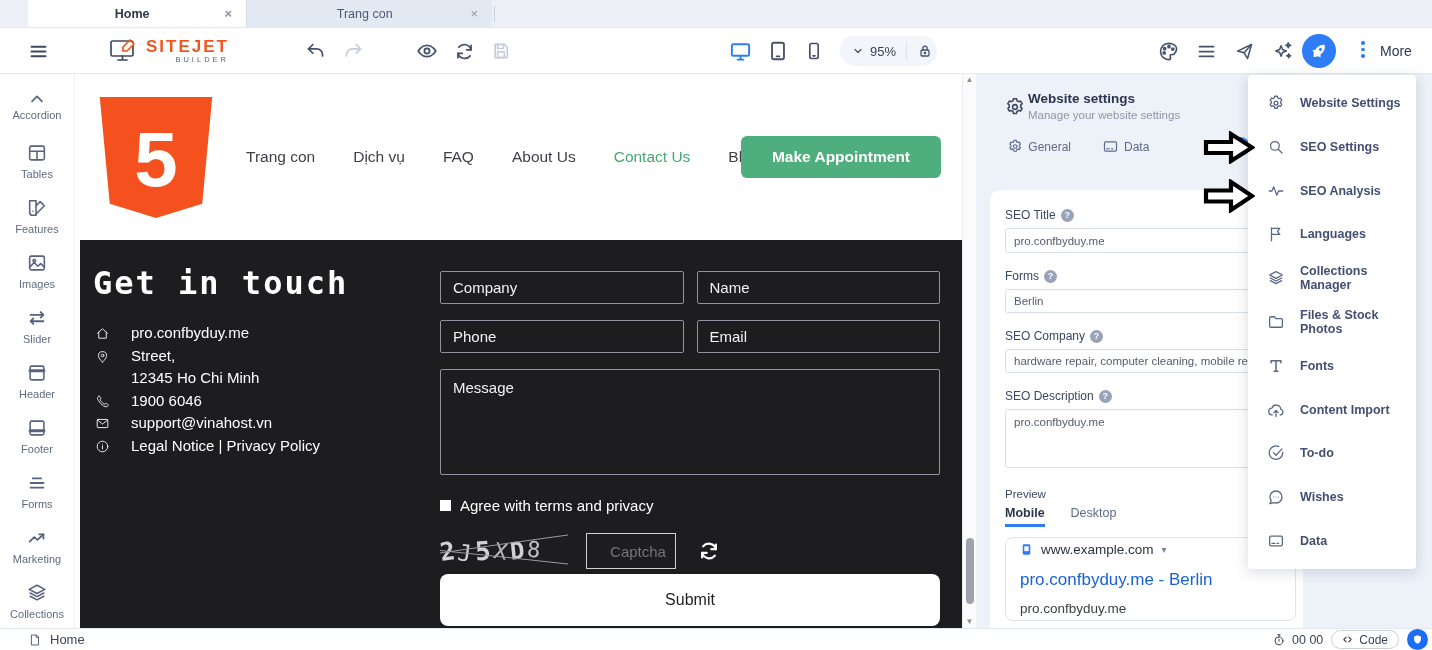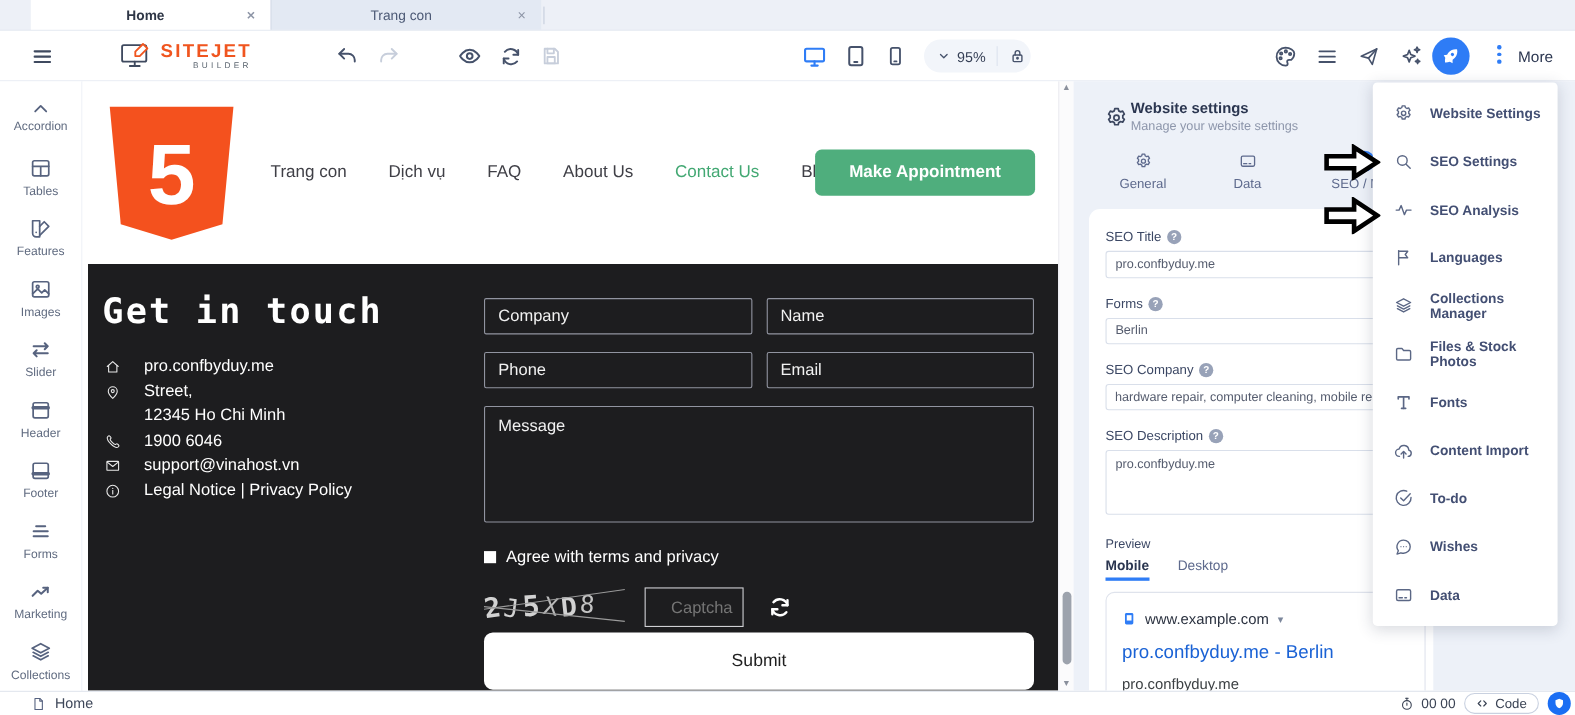--- a/index.html
+++ b/index.html
@@ -74,33 +74,33 @@
   
   .cscroll { position:absolute; left:962px; top:74px; width:14px; height:554px; background:#fbfbfc; border-left:1px solid #ececf0; display:flex; flex-direction:column; align-items:center; }
   .scr-arrow { color:#8a909c; font-size:8px; line-height:12px; height:12px; }
   .scr-thumb { position:absolute; top:464px; left:3px; width:8px; height:66px; background:#9da3ad; border-radius:4px; }
 
   
   .panel { position:absolute; left:976px; top:74px; width:456px; height:554px; background:#edf1f8; overflow:hidden; }
   .p-head-ic { position:absolute; left:28px; top:22px; color:#3c4760; }
   .p-title { position:absolute; left:52px; top:17px; font-size:13.5px; font-weight:bold; color:#2b3650; }
   .p-sub { position:absolute; left:52px; top:35px; font-size:11.5px; color:#8d96ab; }
-  .ptab { position:absolute; top:64px; width:64px; display:flex; flex-direction:column; align-items:center; gap:5px; color:#5e6a8d; }
+  .ptab { position:absolute; top:64px; width:64px; display:flex; flex-direction:row; align-items:center; gap:5px; color:#5e6a8d; }
   .ptab .pt-lbl { font-size:12px; }
   .ptab1 { left:31px; } .ptab2 { left:126px; } .ptab3 { left:225px; color:#2f7df6; }
   .card { position:absolute; left:14px; top:116px; width:313px; height:438px; background:#fff; border-radius:10px 10px 0 0; padding:18px 7px 0 15px; overflow:hidden; }
   .flabel { font-size:12px; color:#3b4764; height:14px; margin-bottom:6px; display:flex; align-items:center; gap:5px; }
   .help { width:13px; height:13px; border-radius:50%; background:#98a2b8; color:#fff; font-size:9px; font-weight:bold; display:inline-flex; align-items:center; justify-content:center; }
   .pinput { width:291px; height:25px; border:1px solid #d9dfea; border-radius:3px; padding:0 8px; font-size:11.5px; color:#555c6e; background:#fff; margin-bottom:16px; font-family:"Liberation Sans",sans-serif; }
   .ptextarea { width:291px; height:59px; border:1px solid #d9dfea; border-radius:3px; padding:6px 8px; font-size:11.5px; color:#555c6e; resize:none; margin-bottom:16px; font-family:"Liberation Sans",sans-serif; }
   .prev-lbl { font-size:11.5px; color:#3b4764; margin-bottom:6px; }
   .prev-tabs { display:flex; gap:26px; font-size:12.5px; height:21px; }
   .pt-mobile { color:#2b3650; font-weight:bold; border-bottom:3px solid #2f7df6; padding-bottom:4px; }
   .pt-desktop { color:#5e6a8d; }
-  .result-card { margin-top:10px; width:291px; border:1px solid #dfe3ec; border-radius:8px; background:#fff; padding:16px 14px; }
+  .result-card { margin-top:10px; width:291px; border:1px solid #dfe3ec; border-radius:8px; background:#fff; padding:4px 14px; }
   .url-row { display:flex; align-items:center; gap:8px; font-size:13.5px; color:#2b3240; }
   .url-chev { color:#7c879c; font-size:10px; }
   .res-title { margin-top:13px; font-size:17px; color:#1a62d5; }
   .res-sub { margin-top:11px; font-size:13.5px; color:#3c4043; }
   .seo-tab-circle { position:absolute; left:1231px; top:137px; width:19px; height:19px; border:2.5px solid #2f7df6; border-radius:50%; z-index:40; background:transparent; }
 
   
   .menu { position:absolute; left:1248px; top:75px; width:168px; height:494px; background:#fff; border-radius:4px; box-shadow:0 3px 14px rgba(40,50,80,.18); z-index:50; display:flex; flex-direction:column; padding:6px 0; }
   .m-item { flex:1; display:flex; align-items:center; gap:15px; padding-left:19px; color:#434f73; }
   .m-item .m-ic { color:#5b6785; width:18px; display:flex; justify-content:center; }

